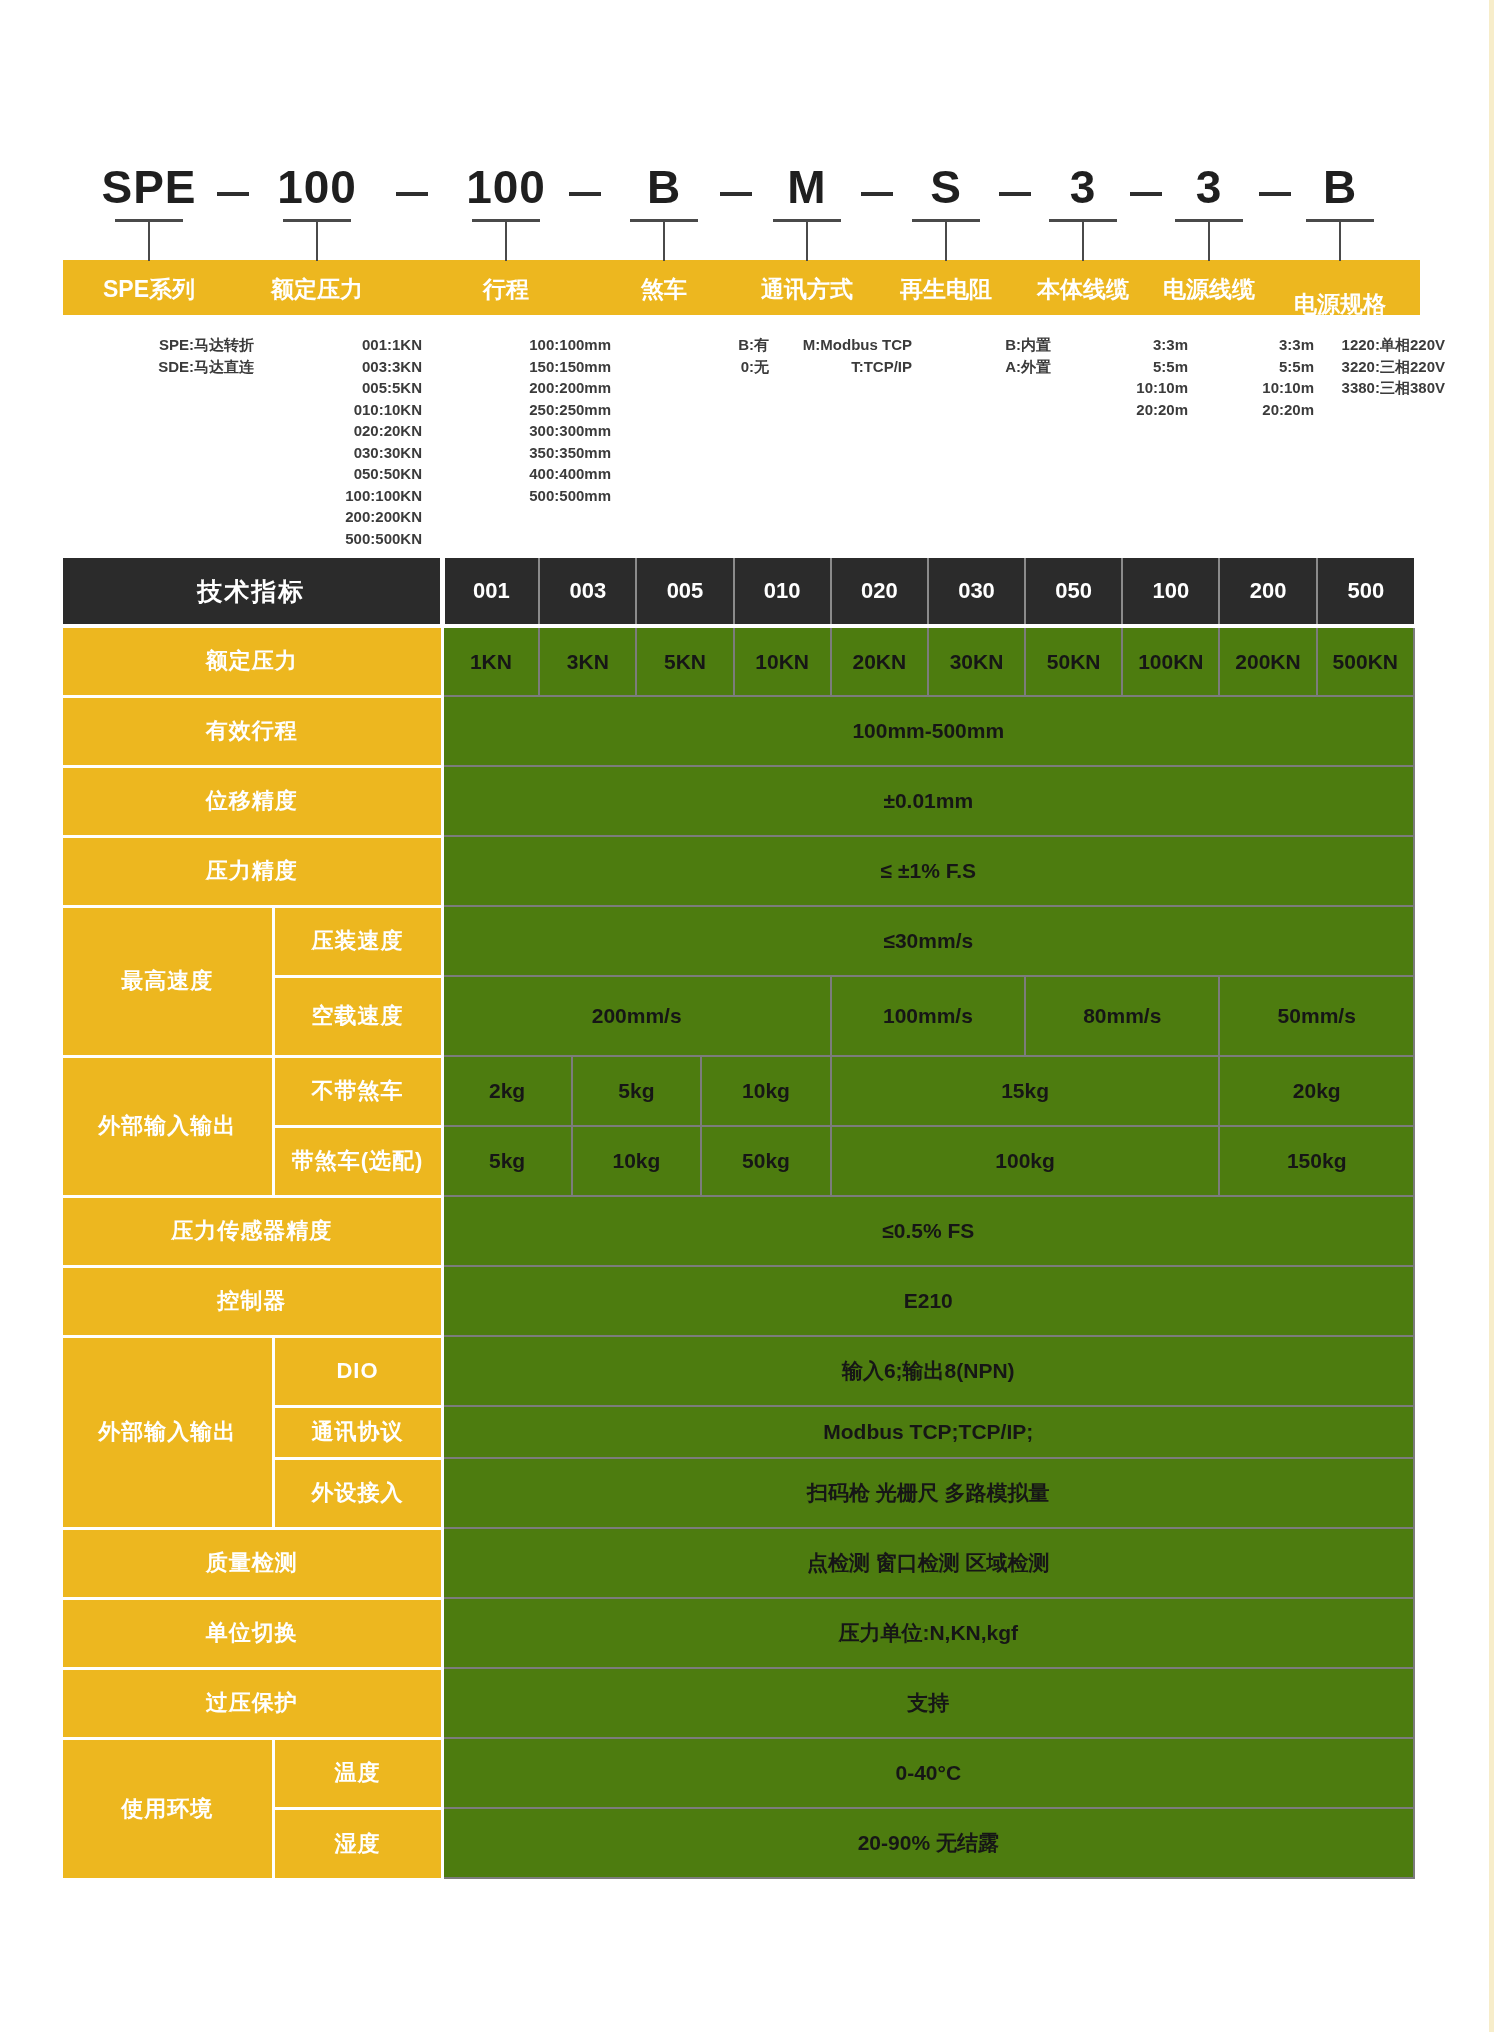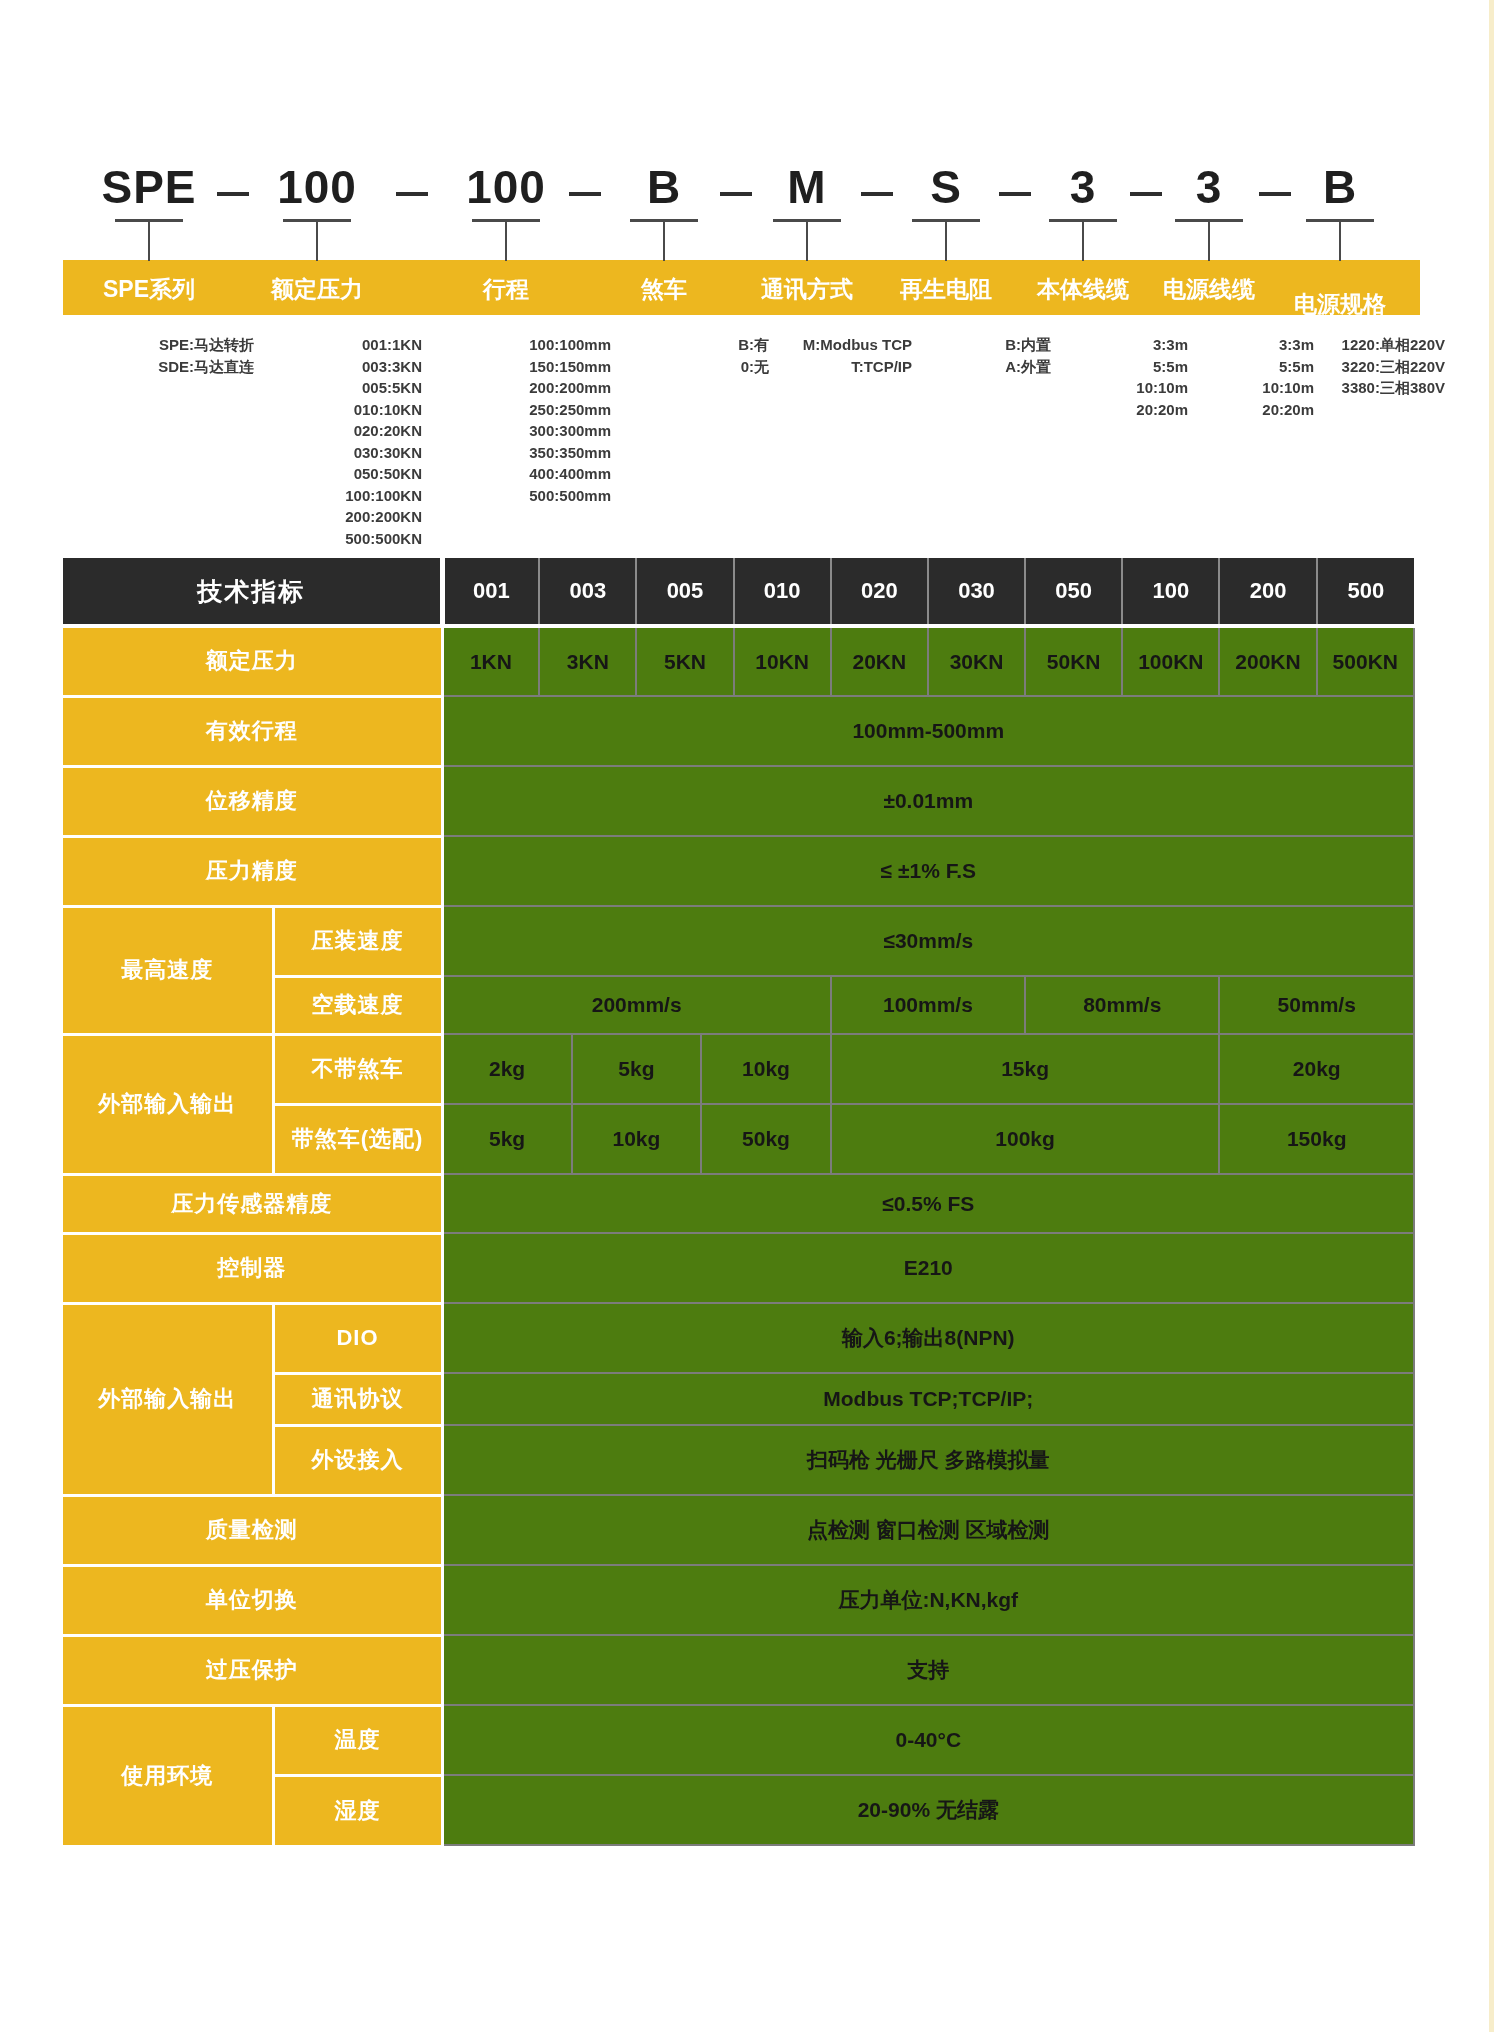--- a/index.html
+++ b/index.html
@@ -220,21 +220,21 @@
         </tr>
         <tr style="height: 70px;">
           <td colspan="2" class="ylabel">压力精度</td>
           <td colspan="30" class="dcell">≤ ±1% F.S</td>
         </tr>
         <tr style="height: 70px;">
           <td rowspan="2" class="ylabel">最高速度</td>
           <td class="ylabel">压装速度</td>
           <td colspan="30" class="dcell">≤30mm/s</td>
         </tr>
-        <tr style="height: 58px;">
+        <tr style="height: 80px;">
           <td class="ylabel">空载速度</td>
           <td colspan="12" class="dcell">200mm/s</td>
           <td colspan="6" class="dcell">100mm/s</td>
           <td colspan="6" class="dcell">80mm/s</td>
           <td colspan="6" class="dcell">50mm/s</td>
         </tr>
         <tr style="height: 70px;">
           <td rowspan="2" class="ylabel">外部输入输出</td>
           <td class="ylabel">不带煞车</td>
           <td colspan="4" class="dcell">2kg</td>
@@ -244,21 +244,21 @@
           <td colspan="6" class="dcell">20kg</td>
         </tr>
         <tr style="height: 70px;">
           <td class="ylabel">带煞车(选配)</td>
           <td colspan="4" class="dcell">5kg</td>
           <td colspan="4" class="dcell">10kg</td>
           <td colspan="4" class="dcell">50kg</td>
           <td colspan="12" class="dcell">100kg</td>
           <td colspan="6" class="dcell">150kg</td>
         </tr>
-        <tr style="height: 59px;">
+        <tr style="height: 70px;">
           <td colspan="2" class="ylabel">压力传感器精度</td>
           <td colspan="30" class="dcell">≤0.5% FS</td>
         </tr>
         <tr style="height: 70px;">
           <td colspan="2" class="ylabel">控制器</td>
           <td colspan="30" class="dcell">E210</td>
         </tr>
         <tr style="height: 70px;">
           <td rowspan="3" class="ylabel">外部输入输出</td>
           <td class="ylabel">DIO</td>

